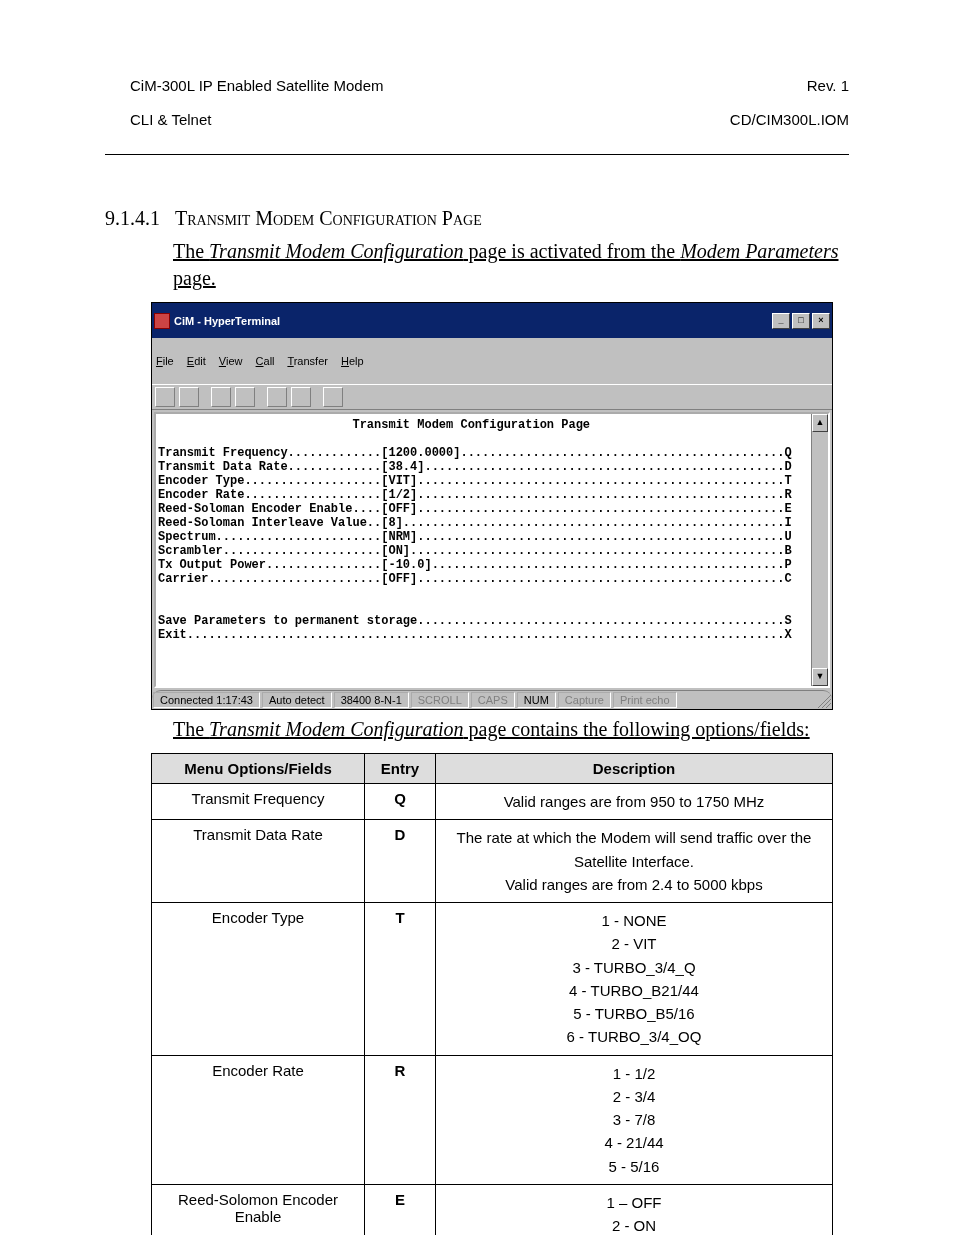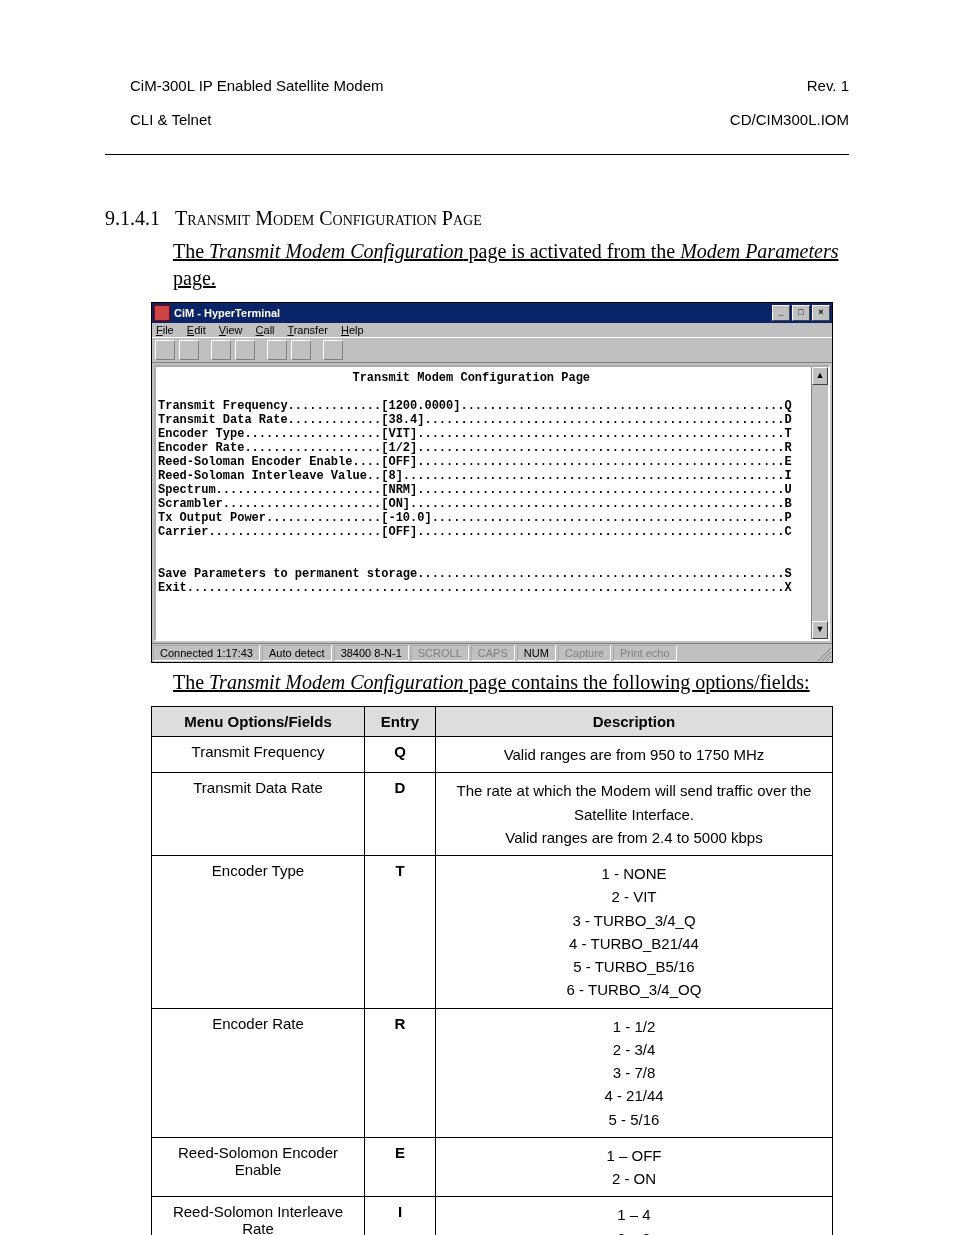--- a/index.html
+++ b/index.html
@@ -51,21 +51,21 @@
     background: #c0c0c0;
     font-family: Tahoma, Arial, sans-serif;
     font-size: 11px;
     position: relative;
   }
   .ht-titlebar {
     background: linear-gradient(#0a246a, #0a246a);
     color: #fff;
     display: flex;
     align-items: center;
-    height: 20px;
+    height: 35px;
     padding: 0 2px;
   }
   .ht-titlebar .ht-icon {
     width: 14px; height: 14px;
     background: #c44; border: 1px solid #800;
     margin-right: 4px;
   }
   .ht-titlebar .ht-title { flex: 1; font-weight: bold; font-size: 11px; }
   .ht-winbtns { display: flex; gap: 2px; }
   .ht-winbtns .wb {
@@ -73,21 +73,21 @@
     background: #c0c0c0;
     border: 1px solid #fff;
     border-right-color: #404040;
     border-bottom-color: #404040;
     font-size: 9px; font-weight: bold;
     text-align: center; line-height: 12px;
     color: #000;
   }
   .ht-menubar {
     background: #c0c0c0;
-    padding: 1px 4px;
+    padding: 17px 4px;
     font-size: 11px;
   }
   .ht-menubar span { margin-right: 10px; }
   .ht-menubar span u { text-decoration: underline; }
   .ht-toolbar {
     background: #c0c0c0;
     border-top: 1px solid #fff;
     border-bottom: 1px solid #808080;
     padding: 2px 3px;
     display: flex;
@@ -136,20 +136,21 @@
     border-bottom-color: #404040;
     text-align: center;
     font-size: 9px; line-height: 14px;
   }
   .ht-status {
     border-top: 1px solid #808080;
     background: #c0c0c0;
     display: flex;
     font-size: 11px;
     color: #404040;
+    border-radius: 9px;
   }
   .ht-status .cell {
     border: 1px inset #fff;
     padding: 1px 6px;
     margin: 1px;
   }
   .ht-status .cell.dis { color: #808080; }
   .ht-status .cell.on { color: #000; }
   .ht-sizer {
     position: absolute;

